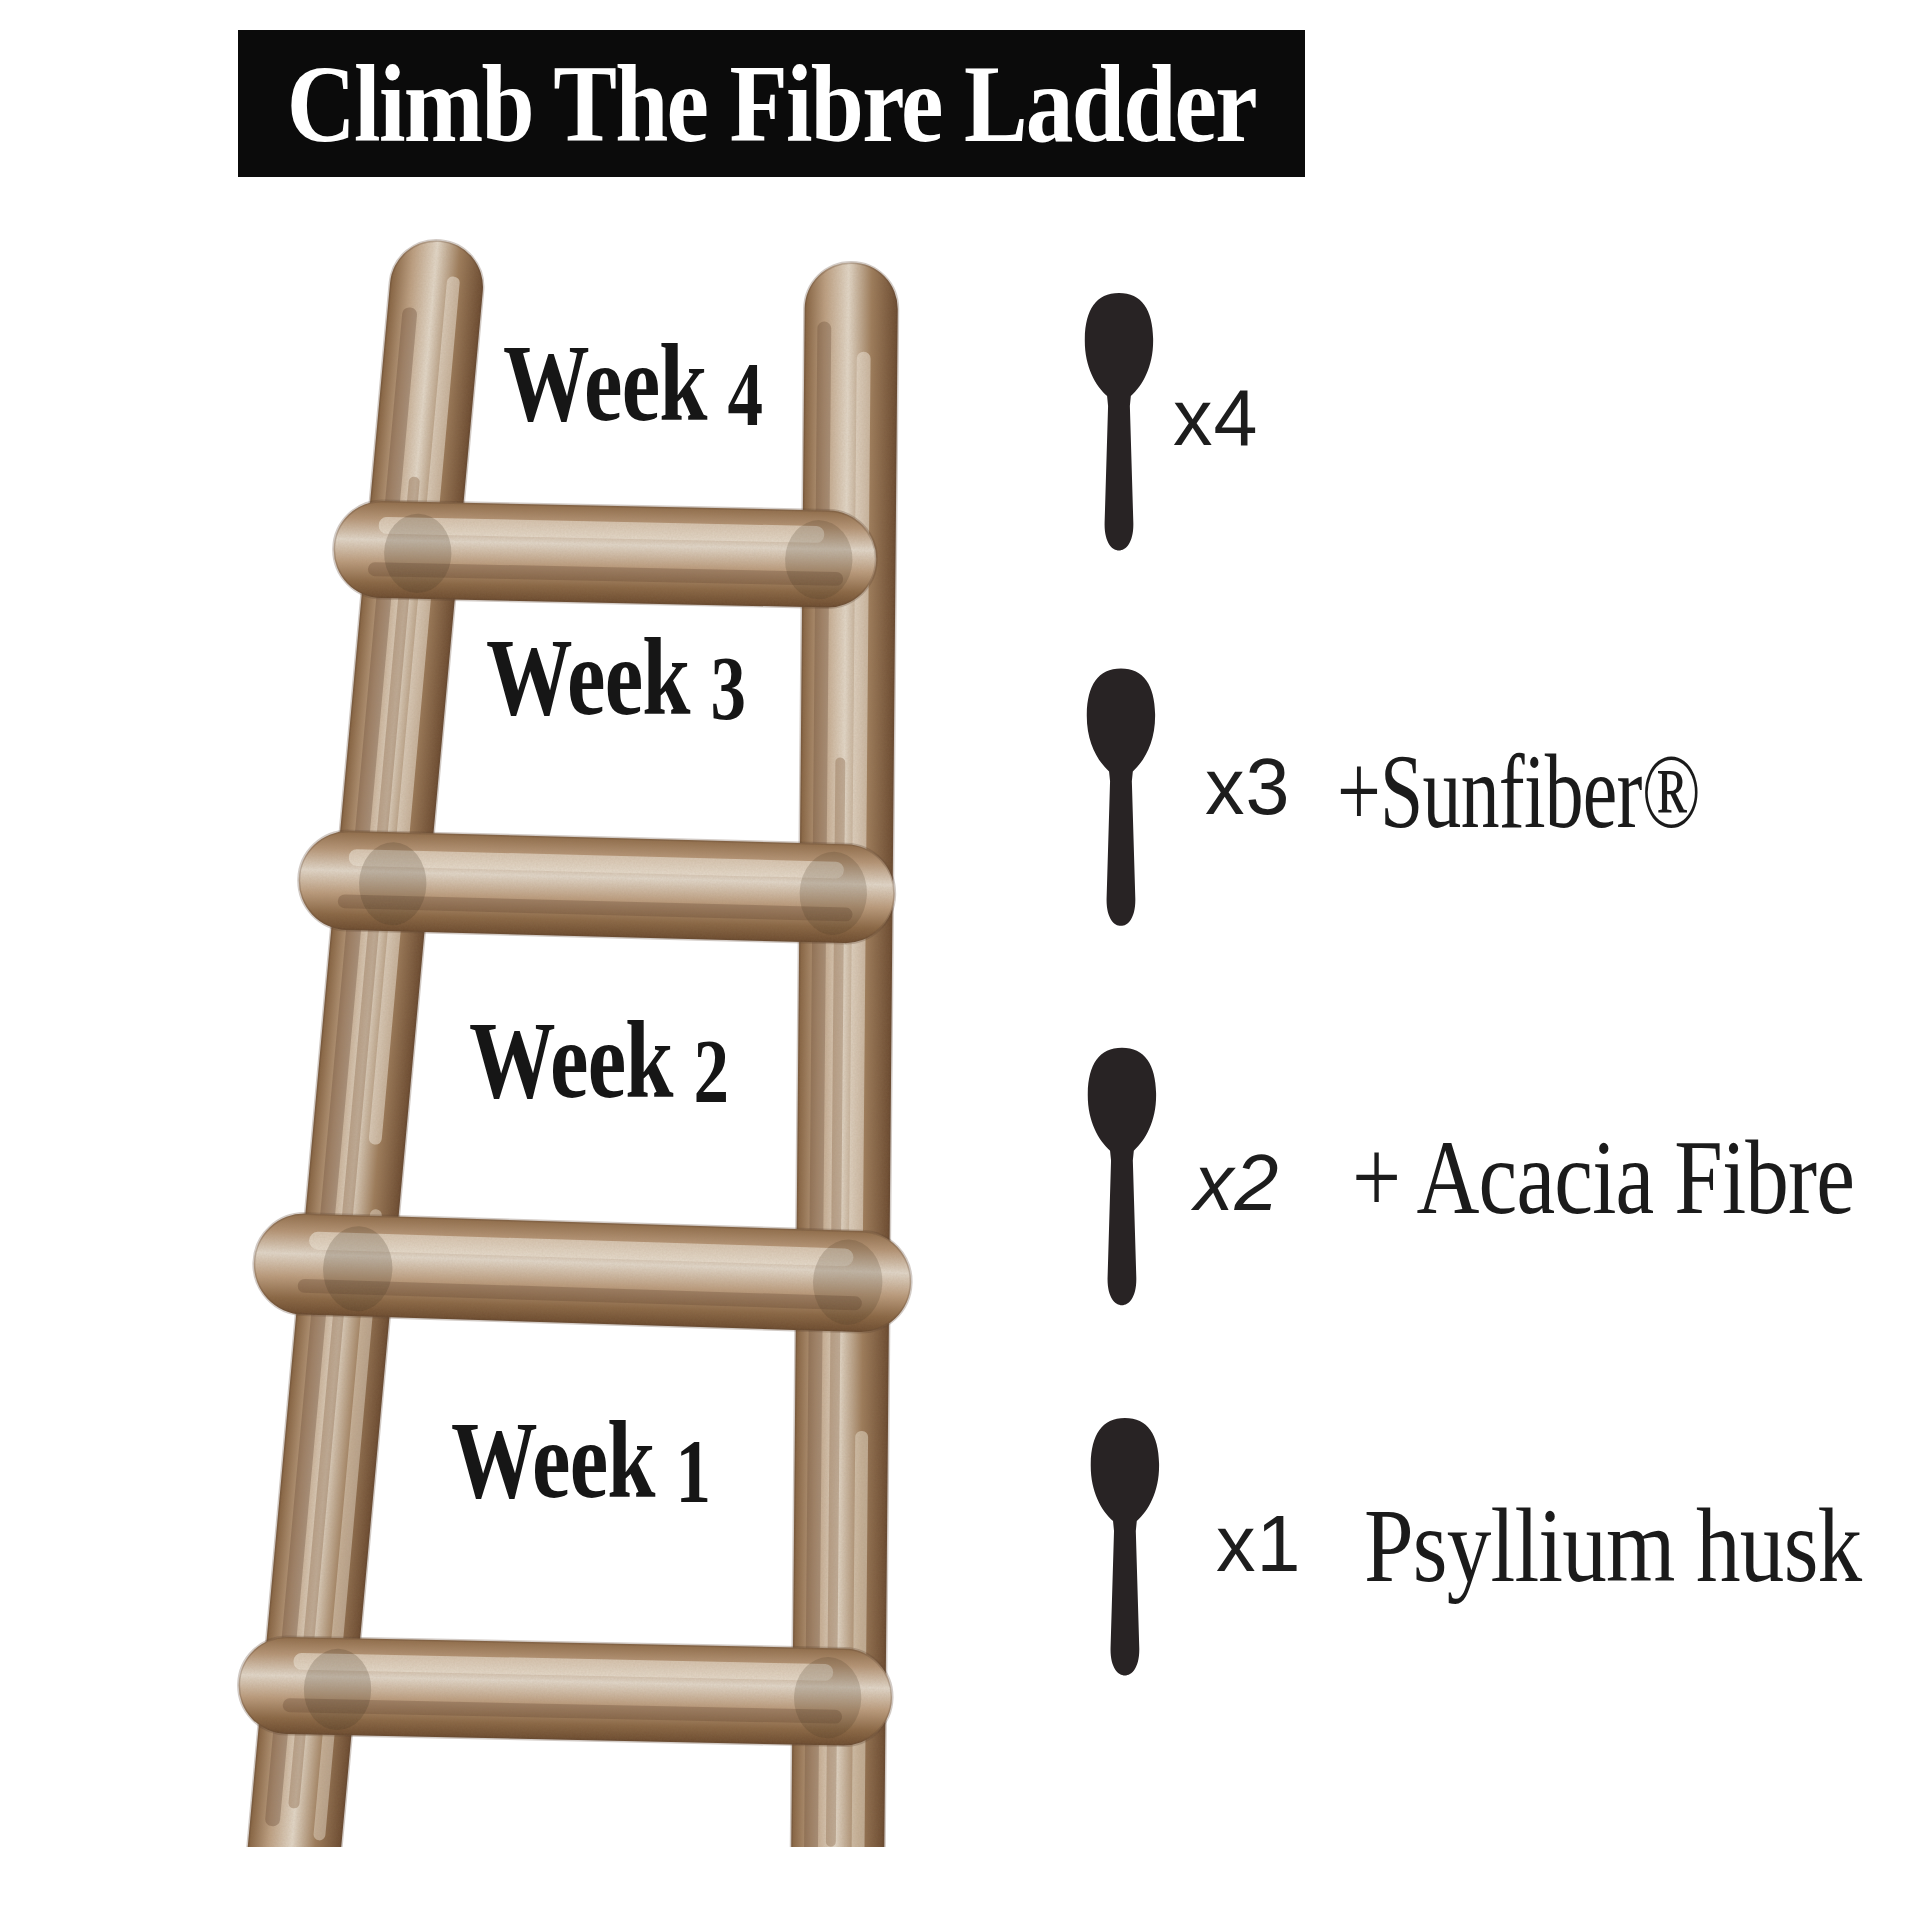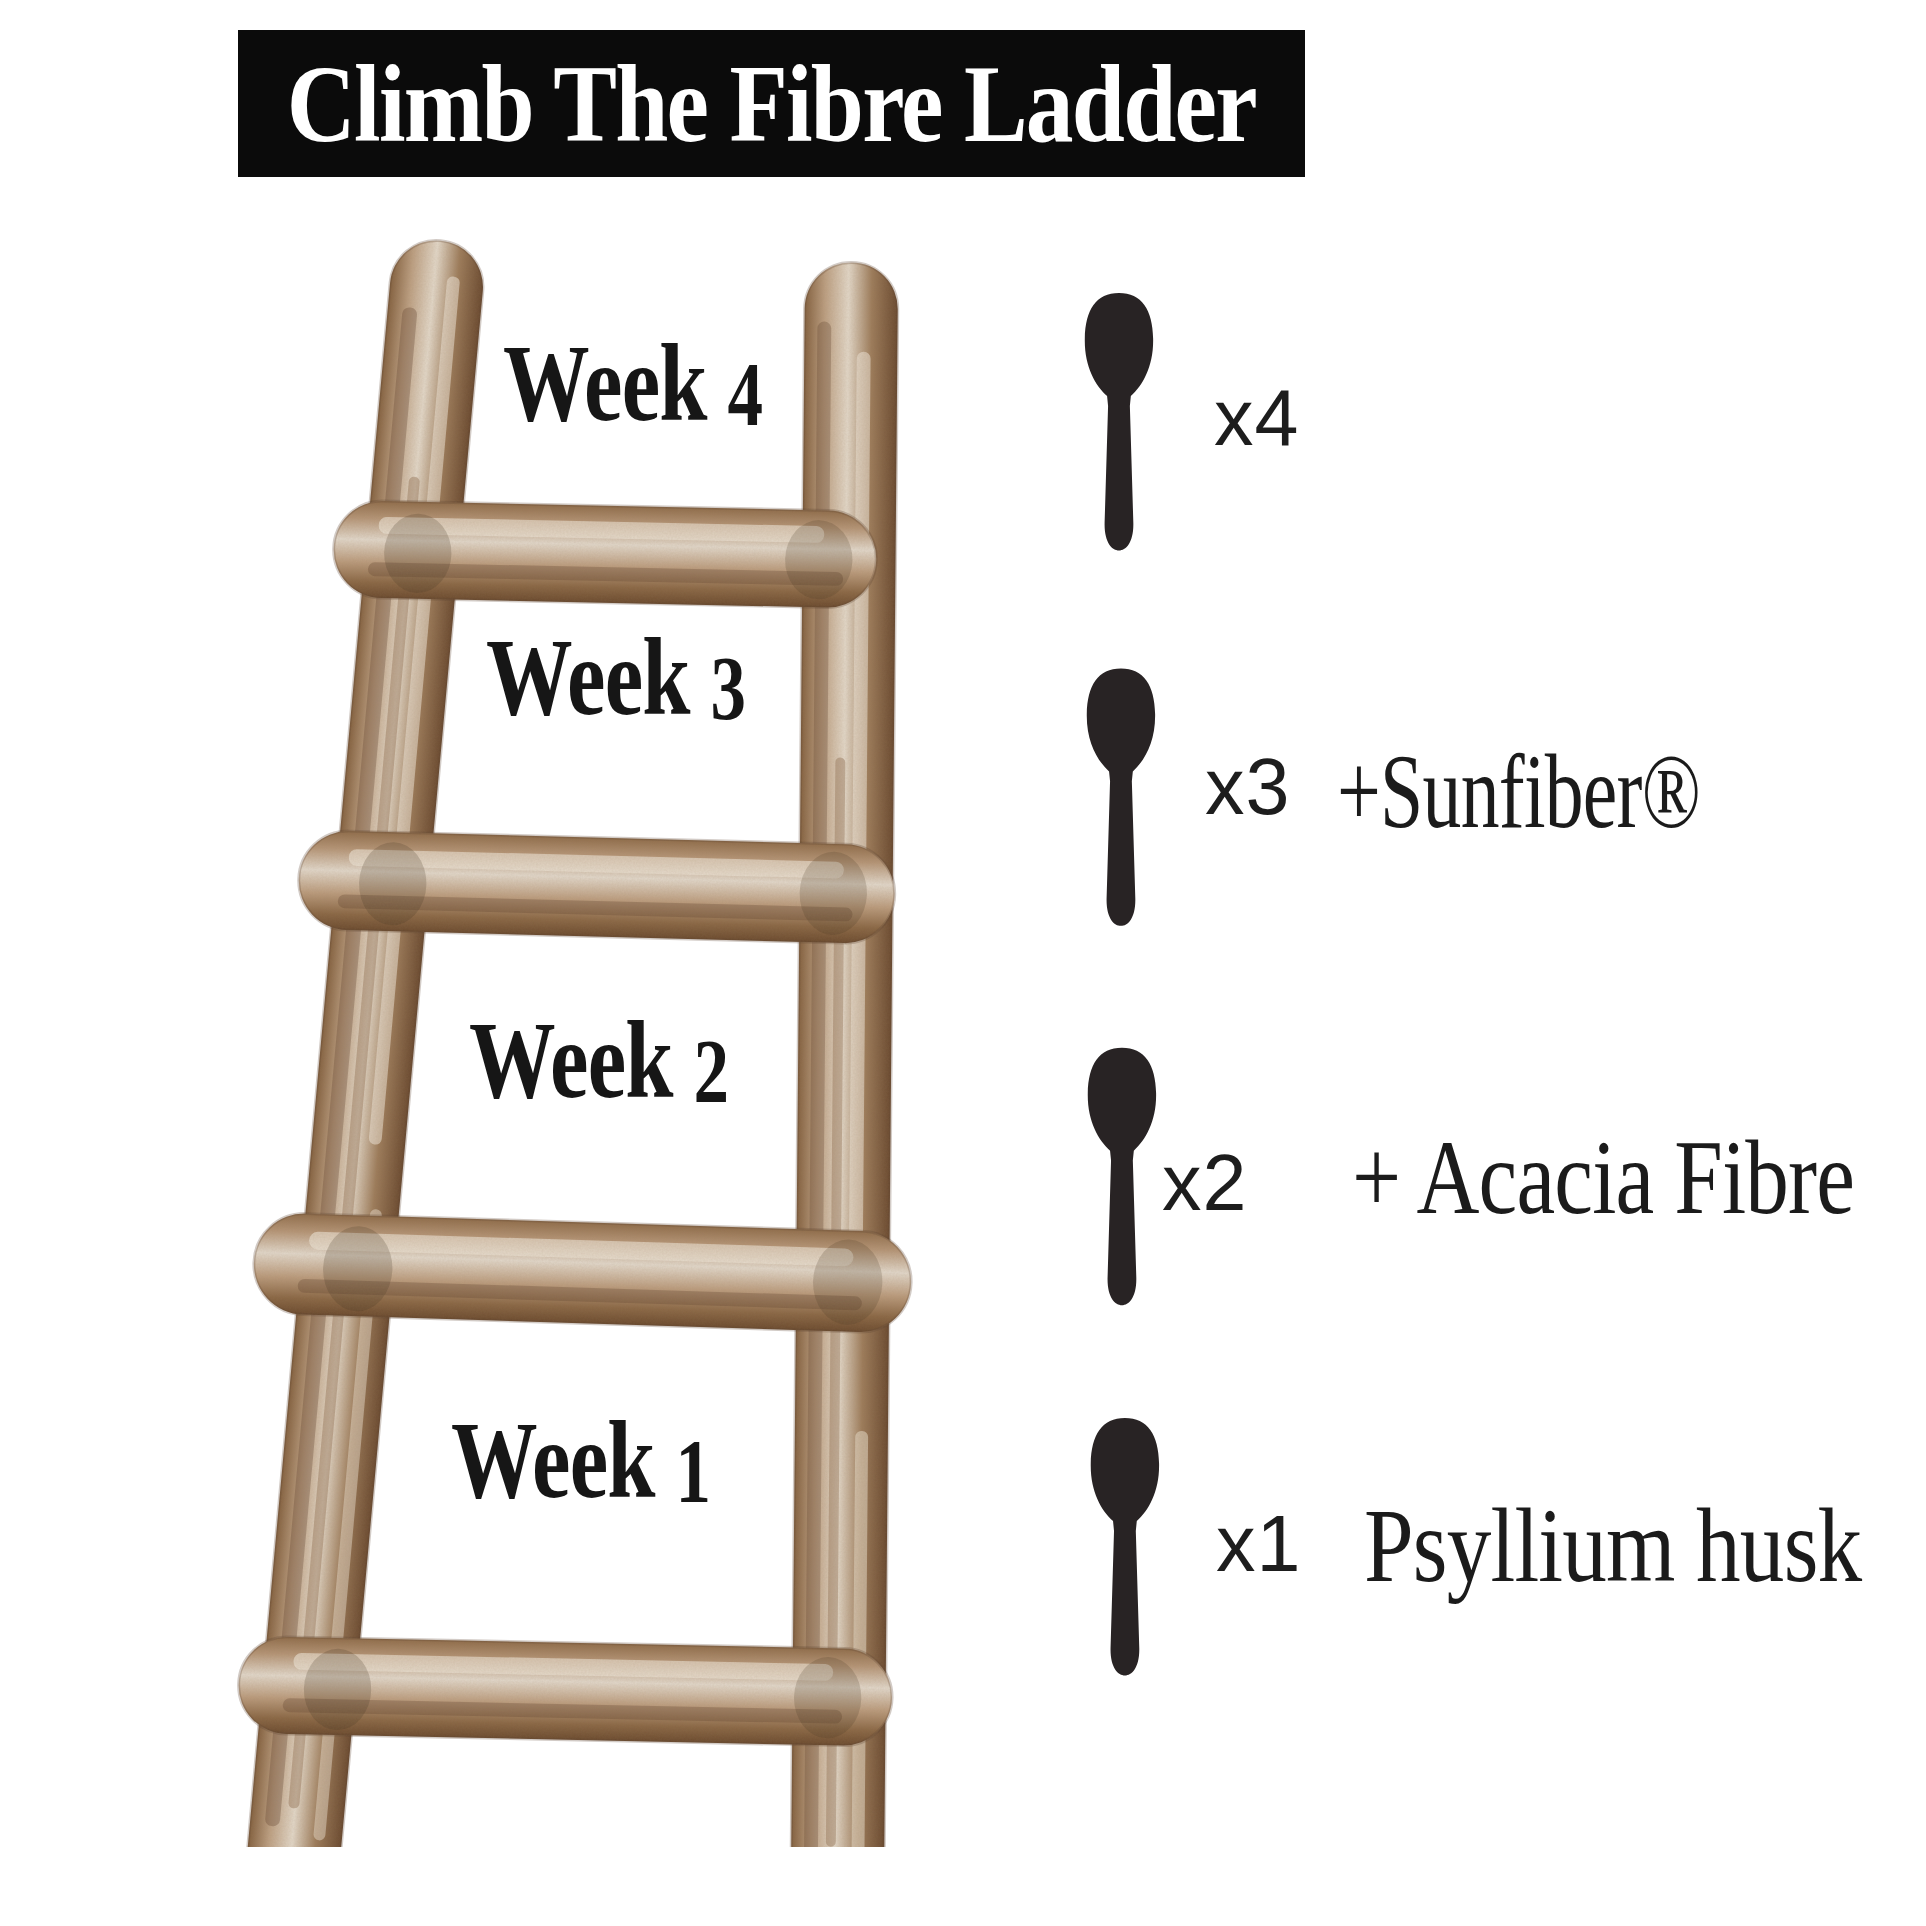--- a/index.html
+++ b/index.html
@@ -29,23 +29,23 @@
   .w4{left:503px;top:327px;}
   .w3{left:486px;top:621px;}
   .w2{left:469px;top:1004px;}
   .w1{left:451px;top:1404px;}
 
   
   .mult{
     position:absolute;font-family:"Liberation Sans",sans-serif;color:#1d1d1d;
     font-size:79px;line-height:1;white-space:nowrap;letter-spacing:1px;
   }
-  .m1{left:1214px;top:378px;}
+  .m1{left:1173px;top:378px;}
   .m2{left:1205px;top:747px;text-align:center;}
-  .m3{left:1162px;top:1143px;}
+  .m3{left:1194px;top:1143px;font-style:italic;}
   .m4{left:1216px;top:1504px;}
 
   .supp{
     position:absolute;color:#1b1b1b;font-size:105px;line-height:1;
     white-space:nowrap;transform-origin:left top;letter-spacing:-1px;
   }
   .s2{left:1337px;top:739px;transform:scaleX(.74);}
   .s3{left:1352px;top:1125px;transform:scaleX(.83);}
   .s4{left:1364px;top:1493px;transform:scaleX(.85);}
 </style>

